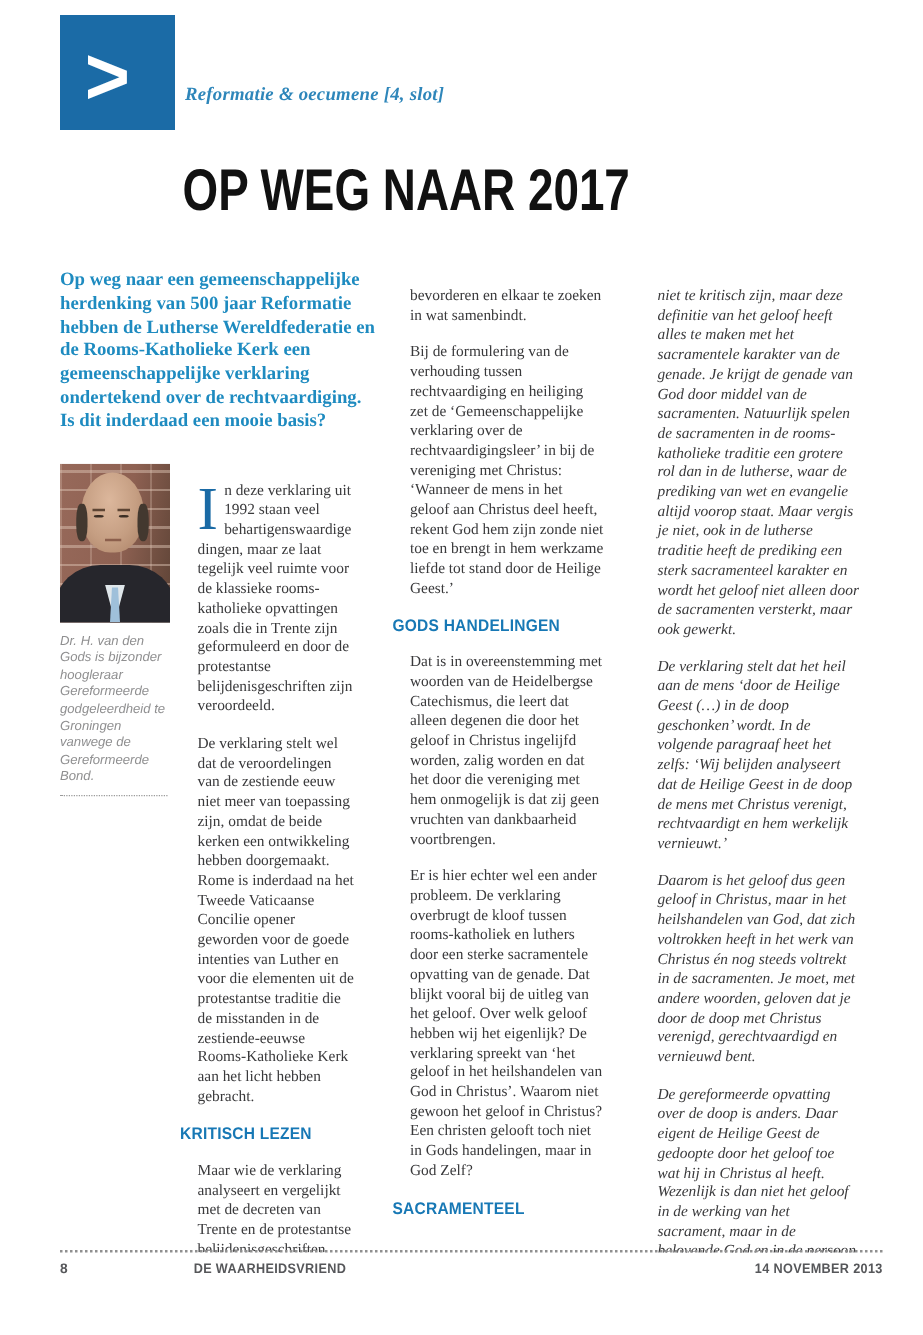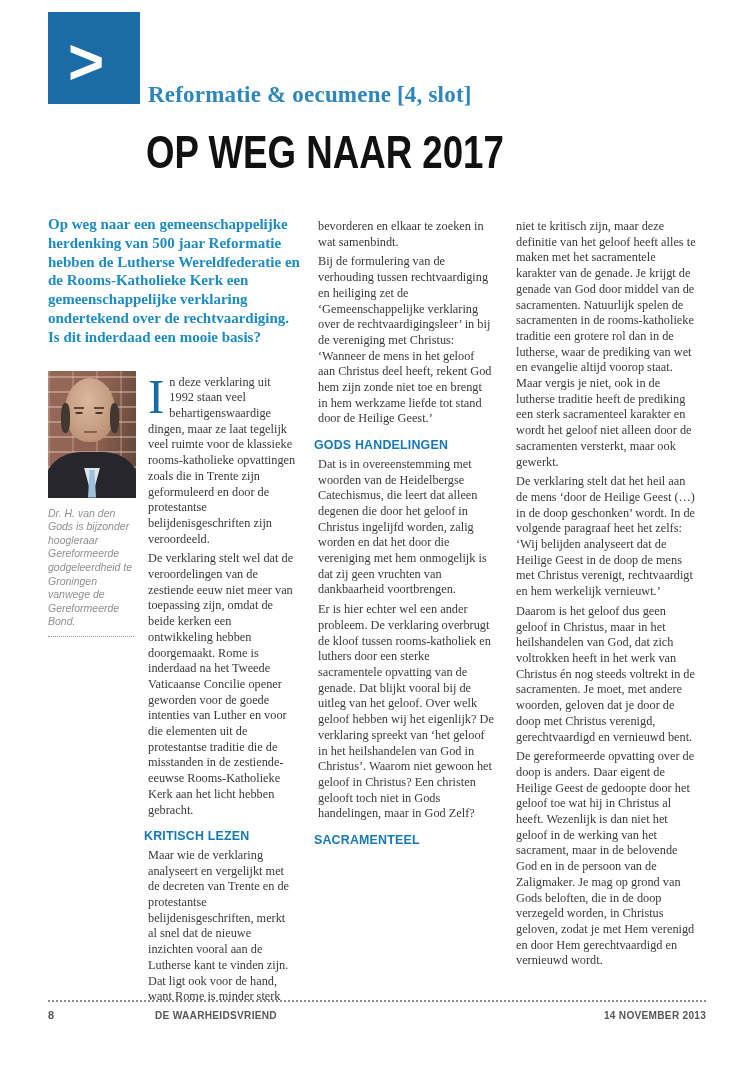--- a/index.html
+++ b/index.html
@@ -10,48 +10,48 @@
   
   .logo{
     position:absolute;left:48px;top:12px;width:92px;height:92px;
     background:#1b6ba6;display:flex;align-items:center;justify-content:center;
   }
   .logo .chev{
     color:#ffffff;font-family:"Liberation Sans",sans-serif;font-weight:bold;
     font-size:62px;line-height:1;transform:translate(-8px,4px) scaleY(1.05);
   }
   .kicker{
-    position:absolute;left:148px;top:82px;
-    font-family:"Liberation Serif","DejaVu Serif",serif;font-weight:600;
-    font-size:23px;color:#2e86ba;letter-spacing:.2px;white-space:nowrap;
+    position:absolute;left:148px;top:68px;
+    font-family:"Liberation Serif","DejaVu Serif",serif;font-style:italic;font-weight:600;
+    font-size:15px;color:#2e86ba;letter-spacing:.2px;white-space:nowrap;
   }
   .title{
     position:absolute;left:146px;top:124px;
     font-family:"Liberation Sans",sans-serif;font-weight:bold;font-size:47px;
     color:#111111;letter-spacing:0;transform:scaleX(.78);transform-origin:left top;
     white-space:nowrap;
   }
   
   .main{
     position:absolute;left:48px;top:215px;width:654px;height:787px;
     display:flex;overflow:hidden;
   }
   .col{overflow:hidden;}
   .col1{width:252px;margin-right:14px;display:flex;flex-direction:column;}
   .col2{width:184px;margin-right:14px;}
-  .col3{width:190px;}
+  .col3{width:190px;font-style:italic;}
   .intro{
     font-weight:bold;font-size:15px;line-height:18.8px;color:#1e8bc0;
     letter-spacing:0;
   }
   .col1row{display:flex;margin-top:24px;flex:1;overflow:hidden;}
   .photostrip{width:88px;margin-right:8px;flex:none;}
   .col1text{width:156px;overflow:hidden;}
   .body-txt{font-size:12.3px;line-height:15.7px;color:#39393b;text-align:left;}
-  .body-txt p{margin:4px;}
+  .body-txt p{margin:14px;}
   .sec-head{
     font-family:"Liberation Sans",sans-serif;font-weight:bold;font-size:13.5px;
     color:#1778b5;margin:10px 0 3px 0;transform:scaleX(.92);transform-origin:left;
     white-space:nowrap;letter-spacing:.2px;
   }
   .dropcap{
     float:left;color:#1a6aa5;font-size:49px;line-height:39px;
     padding:2px 5px 0 0;font-family:"Liberation Serif",serif;
   }
   

